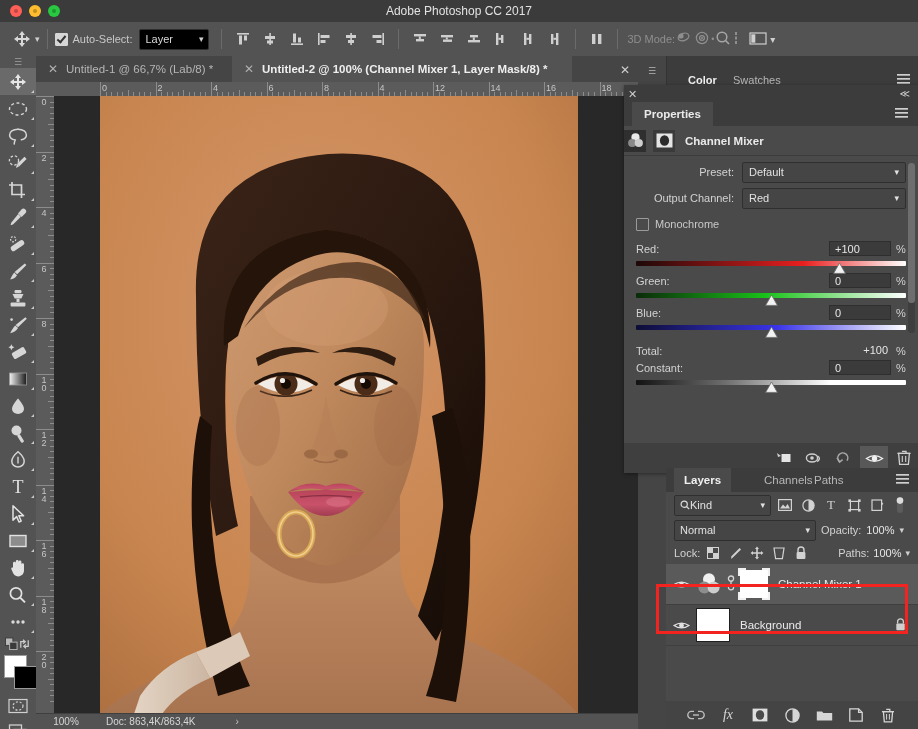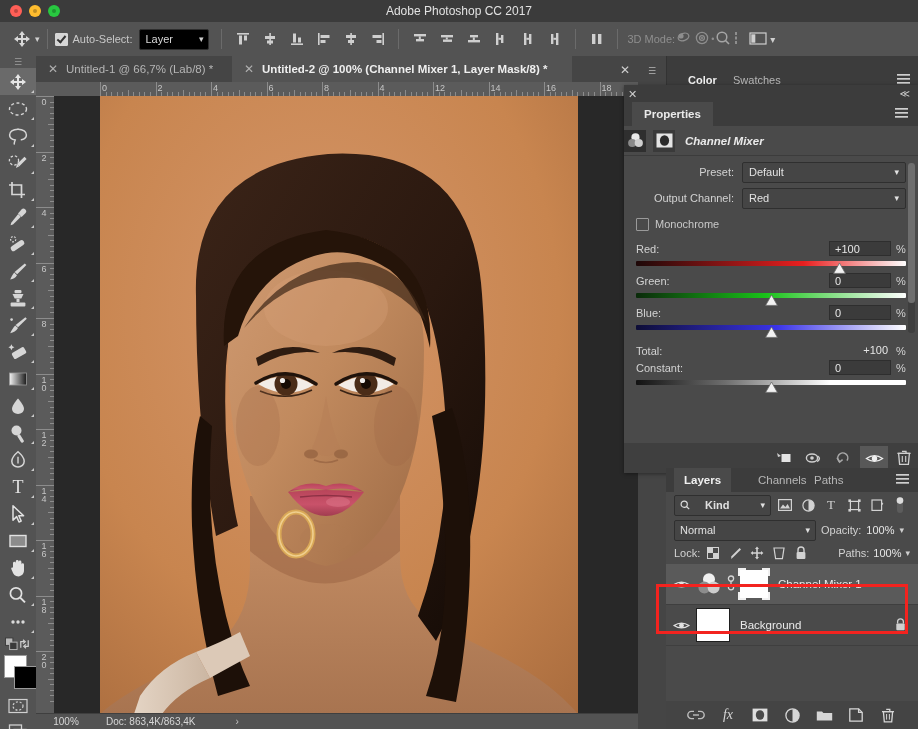--- a/index.html
+++ b/index.html
@@ -91,21 +91,21 @@
   .propdock{position:absolute;left:624px;top:85px;width:294px;height:388px;background:#4a4a4a;
             box-shadow:0 1px 4px rgba(0,0,0,.4);}
   .propclose{position:absolute;left:4px;top:3px;font-size:11px;color:#cfcfcf;}
   .propcollapse{position:absolute;right:8px;top:3px;font-size:10px;color:#cfcfcf;}
   .proptabrow{position:absolute;left:0;top:17px;width:294px;height:24px;background:#3c3c3c;}
   .proptab{position:absolute;left:8px;top:0;height:24px;padding:0 12px;background:#4a4a4a;
            color:#eaeaea;font-size:11.5px;font-weight:bold;line-height:24px;}
   .propmenu{position:absolute;right:10px;top:6px;}
   .prophdr{position:absolute;left:0;top:41px;width:294px;height:30px;
            display:flex;align-items:center;gap:7px;box-sizing:border-box;
-           border-bottom:1px solid #3c3c3c;font-style:italic;}
+           border-bottom:1px solid #3c3c3c;}
   .adjicon{width:22px;height:22px;background:#2f2f2f;display:flex;align-items:center;justify-content:center;}
   .maskicon{width:22px;height:22px;background:#3a3a3a;display:flex;align-items:center;justify-content:center;}
   .prophdr .nm{font-size:11.5px;color:#eaeaea;font-weight:bold;margin-left:3px;}
 
   .propbody{position:absolute;left:0;top:72px;width:294px;height:286px;}
   .prow{display:flex;align-items:center;height:22px;margin-top:4px;padding-right:12px;}
   .prow .lab{width:110px;text-align:right;padding-right:8px;font-size:11px;color:#d2d2d2;}
   .pselect{flex:1;height:19px;background:#454545;border:1px solid #2f2f2f;border-radius:2px;
            display:flex;align-items:center;justify-content:space-between;padding:0 6px;
            font-size:11px;color:#e2e2e2;}
@@ -1074,34 +1074,34 @@
           <path d="M1.4 3.4 H14.6 M6 1.4 H10 V3.4" fill="none" stroke="#cfcfcf" stroke-width="1.3"></path>
           <path d="M6.3 6 V12 M9.7 6 V12" stroke="#cfcfcf" stroke-width="1.1"></path>
           </svg>
         </div>
     </div>
   </div>
 
   <div class="layersdock">
     <div class="ltabrow">
       <div class="ltab act" style="left:8px;">Layers</div>
-      <div class="ltab" style="left:60px;padding-left:32px;">Channels</div>
+      <div class="ltab" style="left:66px;padding-left:32px;">Channels</div>
       <div class="ltab" style="left:138px;">Paths</div>
       <div style="position:absolute;right:9px;top:6px;">
         <svg width="13" height="11" viewBox="0 0 13 11">
           <rect x="0" y="0" width="13" height="1.7" fill="#cfcfcf"></rect>
           <rect x="0" y="4" width="13" height="1.7" fill="#cfcfcf"></rect>
           <rect x="0" y="8" width="13" height="1.7" fill="#cfcfcf"></rect>
           </svg>
       </div>
     </div>
 
     <div class="lfilter">
       <span class="kindbox">
-        <span style="display:flex;align-items:center;gap:15px;font-weight:bold;">
+        <span style="display:flex;align-items:center;gap:0;">
           <svg width="10" height="10" viewBox="0 0 10 10">
             <circle cx="4.2" cy="4.2" r="3.1" fill="none" stroke="#dcdcdc" stroke-width="1.2"></circle>
             <line x1="6.5" y1="6.5" x2="9.2" y2="9.2" stroke="#dcdcdc" stroke-width="1.2"></line>
             </svg>
           <span>Kind</span>
         </span>
         <span style="font-size:9px;">▾</span>
       </span>
       <span class="fi">
         <svg width="14" height="12" viewBox="0 0 14 12">

